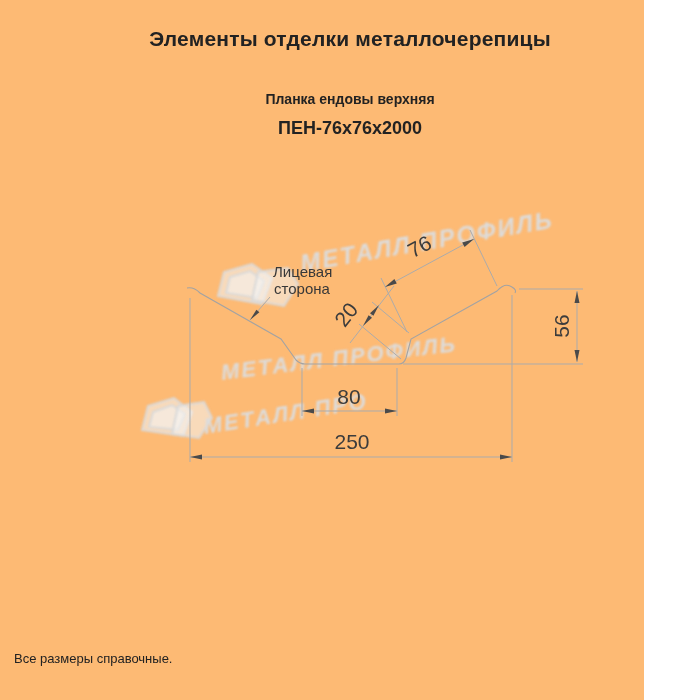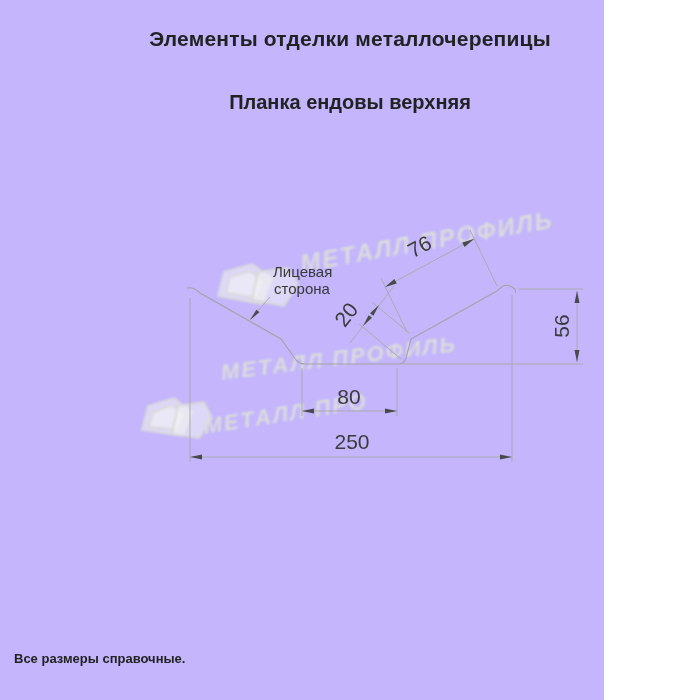--- a/index.html
+++ b/index.html
@@ -1,39 +1,40 @@
 <!DOCTYPE html>
 <html><head>
 <meta charset="utf-8">
 <style>
   html,body{margin:0;padding:0;background:#ffffff;}
-  #page{position:relative;width:564px;height:700px;background:#c4b5fd;overflow:hidden;
-        font-family:"Liberation Sans","DejaVu Sans",sans-serif;padding-left:40px;}
+  #page{position:relative;width:644px;height:700px;background:#fdba74;overflow:hidden;
+        font-family:"Liberation Sans","DejaVu Sans",sans-serif;}
   .hdr{position:absolute;left:0;width:700px;text-align:center;color:#222;font-weight:700;}
   #title{top:27px;font-size:21px;letter-spacing:0.2px;}
-  #product{top:91px;font-size:20px;}
+  #product{top:91px;font-size:14px;}
   #model{top:118px;font-size:18px;}
-  #footnotes{position:absolute;left:14px;top:650px;color:#222;font-size:13px;line-height:17px;font-weight:700;}
+  #footnotes{position:absolute;left:14px;top:650px;color:#222;font-size:13px;line-height:17px;font-weight:400;}
   svg{position:absolute;left:0;top:0;}
   .wm{filter:blur(0.8px);}
   .wm text{fill:#dcdcdc;font-weight:700;font-style:italic;letter-spacing:2px;}
   .wm path{stroke:#d9d9d9;stroke-width:2;fill:#f4f4f4;fill-opacity:0.55;}
   .ln{stroke:#a3a3a3;stroke-width:1.1;fill:none;}
   .thin{stroke:#ababab;stroke-width:1;fill:none;}
   .arr{fill:#4a4a4a;stroke:none;}
   .dimtxt{fill:#3c3c3c;font-size:21px;font-weight:400;}
   .lbltxt{fill:#383838;font-size:15px;}
 </style>
 </head>
 <body>
 
 <div id="page">
 
   <div id="title" class="hdr">Элементы отделки металлочерепицы</div>
   <div id="product" class="hdr">Планка ендовы верхняя</div>
+  <div id="model" class="hdr">ПЕН-76х76х2000</div>
 
   <svg width="700" height="700" viewBox="0 0 700 700">
 
     <g class="wm">
       <g>
         <path d="M 218,296 L 224,272 L 252,264 L 272,278 L 262,304 Z"></path>
         <path d="M 226,293 L 230,277 L 250,271 L 264,281 L 257,298 Z"></path>
         <path d="M 252,300 L 258,272 L 288,268 L 298,284 L 284,306 Z"></path>
       </g>
       <text transform="translate(302,272) rotate(-10)" font-size="24">МЕТАЛЛ ПРОФИЛЬ</text>

